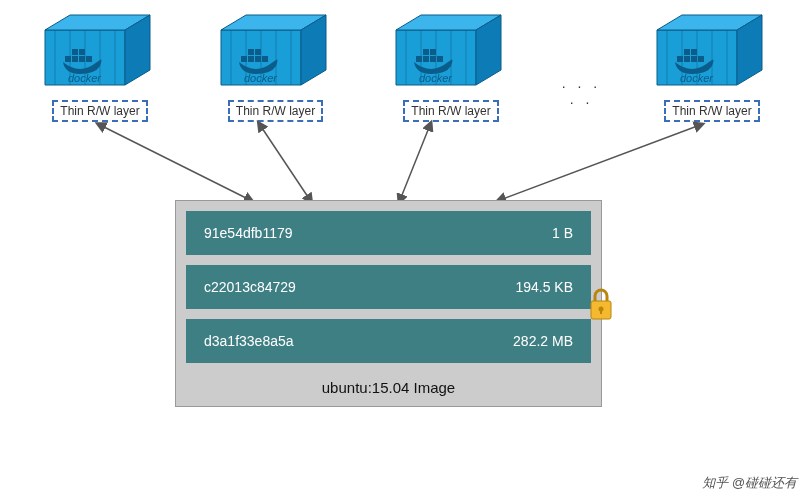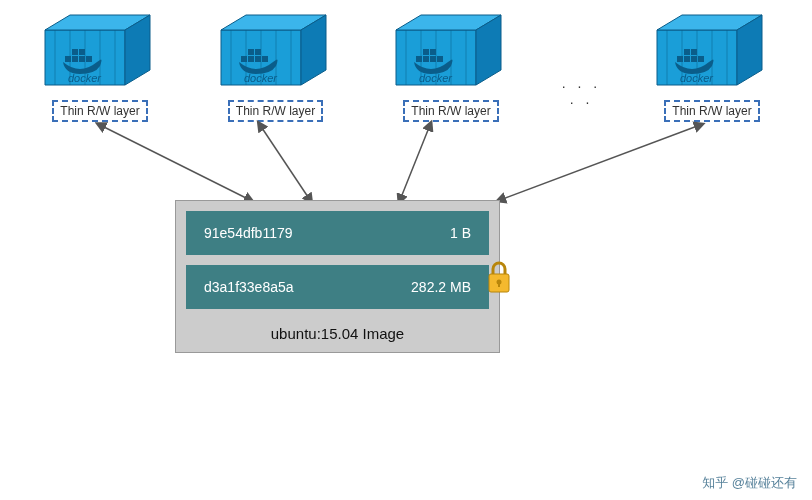--- a/index.html
+++ b/index.html
@@ -52,21 +52,21 @@
       top: 105px;
       left: 0;
       width: 812px;
       height: 100px;
       pointer-events: none;
     }
     .image-panel {
       position: absolute;
       left: 175px;
       top: 200px;
-      width: 325px;
+      width: 427px;
       background: #ccc;
       padding: 10px 10px 0;
       border: 1px solid #999;
     }
     .layer-row {
       background: #3e7f84;
       color: #fff;
       display: flex;
       justify-content: space-between;
       padding: 14px 18px;
@@ -85,23 +85,24 @@
       right: -14px;
       top: 50%;
       transform: translateY(-50%);
       width: 28px;
       height: 34px;
     }
     .watermark {
       position: absolute;
       right: 15px;
       bottom: 8px;
-      color: #0c4a6e;
+      color: #000000;
       font-size: 13px;
       opacity: 0.7;
+      font-style: italic;
     }
   </style>
 </head>
 <body>
 
 <div class="containers-row">
   <div class="container-unit">
     <div class="container-box">
       <svg viewBox="0 0 120 85">
         <polygon points="5,20 85,20 85,75 5,75" fill="#1a9ed8" stroke="#0a5d8a" stroke-width="1"></polygon>
@@ -222,20 +223,24 @@
   <line x1="430" y1="20" x2="400" y2="95" stroke="#555" stroke-width="1.5" marker-start="url(#ah2)" marker-end="url(#ah)"></line>
   <line x1="700" y1="20" x2="500" y2="95" stroke="#555" stroke-width="1.5" marker-start="url(#ah2)" marker-end="url(#ah)"></line>
 </svg>
 
 <div class="image-panel">
   <div class="layer-row">
     <span>91e54dfb1179</span>
     <span>1 B</span>
   </div>
   <div class="layer-row">
+    <span>c22013c84729</span>
+    <span>194.5 KB</span>
+  </div>
+  <div class="layer-row">
     <span>d3a1f33e8a5a</span>
     <span>282.2 MB</span>
   </div>
   <div class="image-label">ubuntu:15.04 Image</div>
   <div class="lock-icon">
     <svg viewBox="0 0 28 34">
       <rect x="4" y="14" width="20" height="18" rx="2" fill="#f4b92e" stroke="#b8860b"></rect>
       <path d="M 8,14 L 8,9 A 6,6 0 0 1 20,9 L 20,14" fill="none" stroke="#b8860b" stroke-width="3"></path>
       <circle cx="14" cy="22" r="2.5" fill="#b8860b"></circle>
       <rect x="13" y="22" width="2" height="5" fill="#b8860b"></rect>

